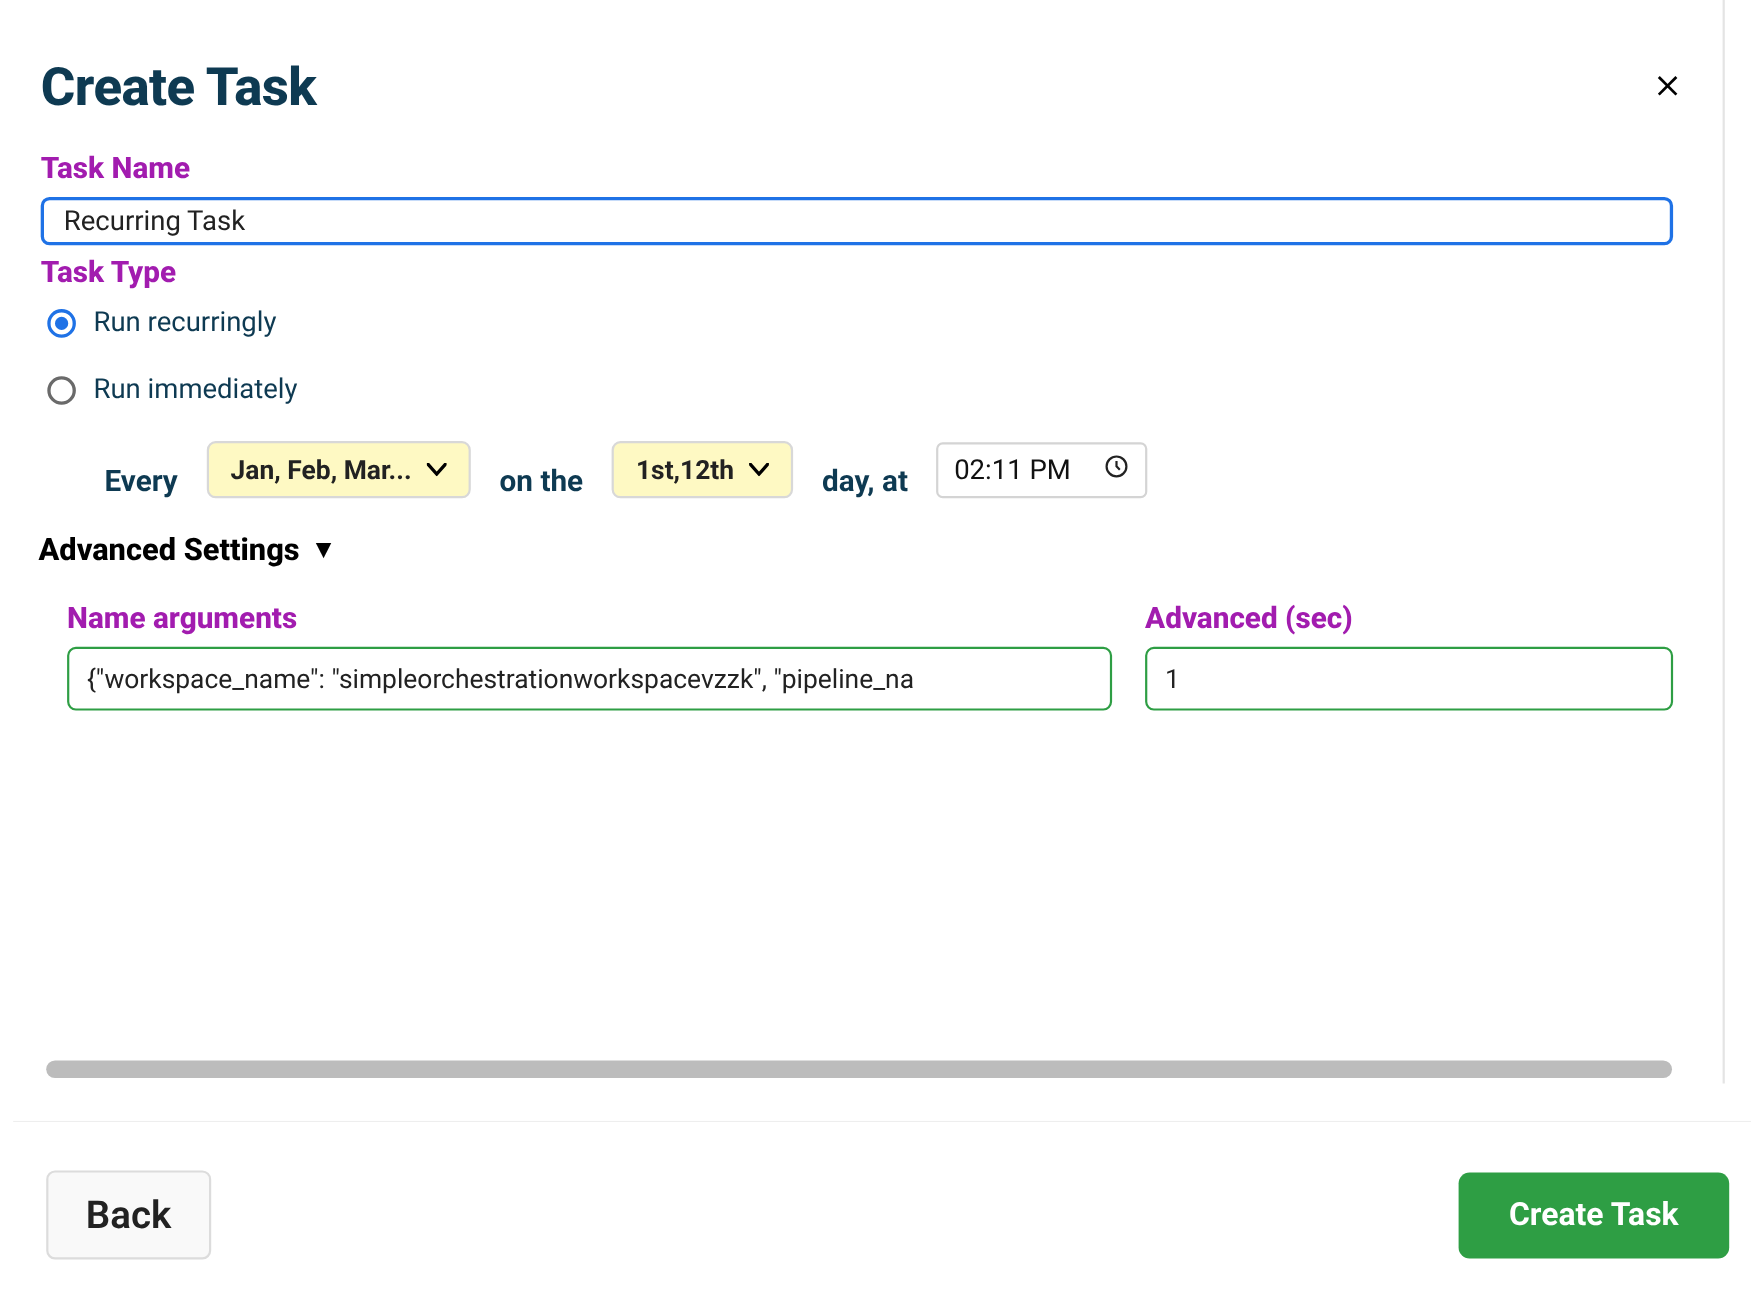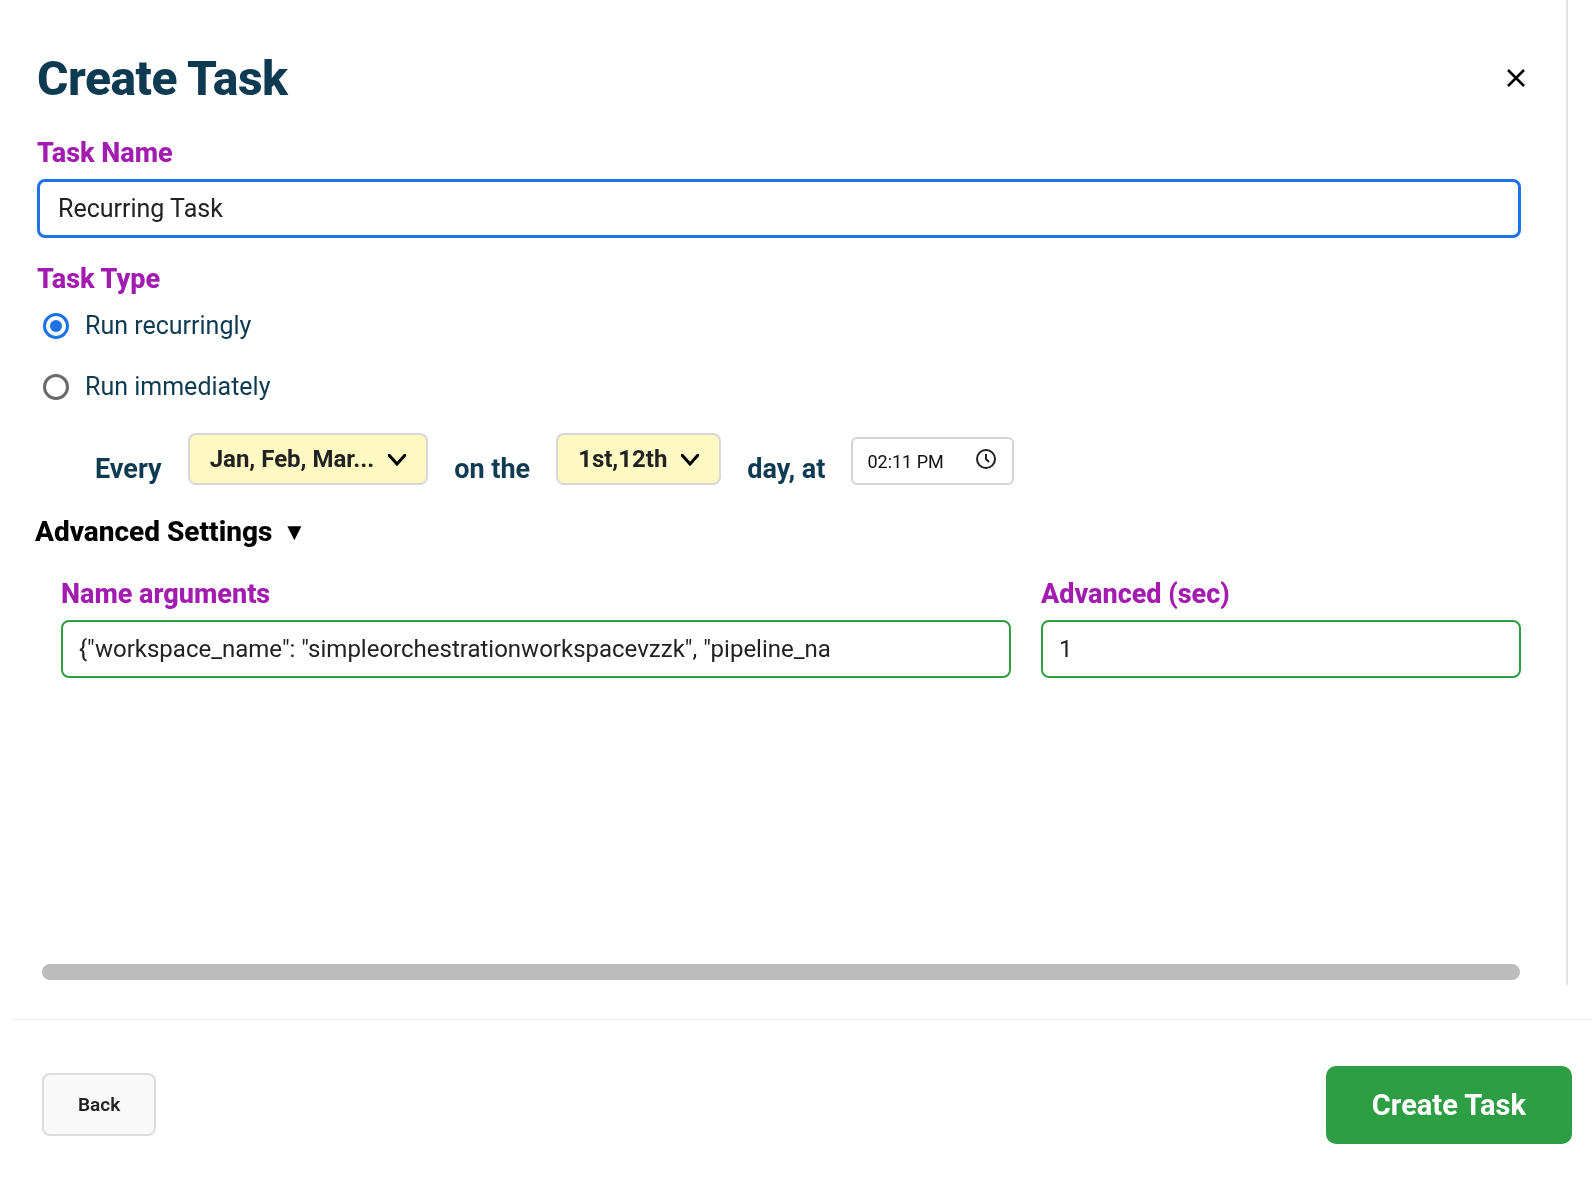--- a/index.html
+++ b/index.html
@@ -51,29 +51,29 @@
     }
     .section-label {
       color: #a21caf;
       font-size: 27px;
       font-weight: 800;
       margin-bottom: 10px;
       display: block;
     }
     .task-name-input {
       width: 1484px;
-      height: 59px;
+      height: 44px;
       border: 3px solid #1f72e6;
       border-radius: 8px;
       padding: 0 18px;
       font-size: 25px;
       font-family: inherit;
       color: #222;
       outline: none;
-      margin-bottom: 25px;
+      margin-bottom: 8px;
     }
     .radio-group {
       margin-top: 12px;
       margin-bottom: 24px;
     }
     .radio-row {
       display: flex;
       align-items: center;
       gap: 16px;
       margin: 16px 0 32px 6px;
@@ -132,21 +132,21 @@
     }
     .dropdown-chevron {
       font-size: 18px;
     }
     .time-input {
       display: inline-flex;
       align-items: center;
       border: 2px solid #d4d4d4;
       border-radius: 6px;
       padding: 8px 14px;
-      font-size: 18px;
+      font-size: 25px;
       color: #111;
       background: #fff;
       gap: 30px;
     }
     .time-text {
       font-family: inherit;
     }
     .clock-icon svg {
       width: 24px;
       height: 24px;
@@ -216,21 +216,21 @@
       justify-content: space-between;
       align-items: center;
       padding: 0 30px;
       border-top: 1px solid #eee;
     }
     .back-btn {
       background: #f9f9f9;
       border: 2px solid #dcdcdc;
       border-radius: 8px;
       padding: 18px 34px;
-      font-size: 19px;
+      font-size: 35px;
       font-weight: 600;
       color: #222;
       cursor: pointer;
       font-family: inherit;
     }
     .create-btn {
       background: #2e9e44;
       border: none;
       border-radius: 10px;
       padding: 22px 46px;

